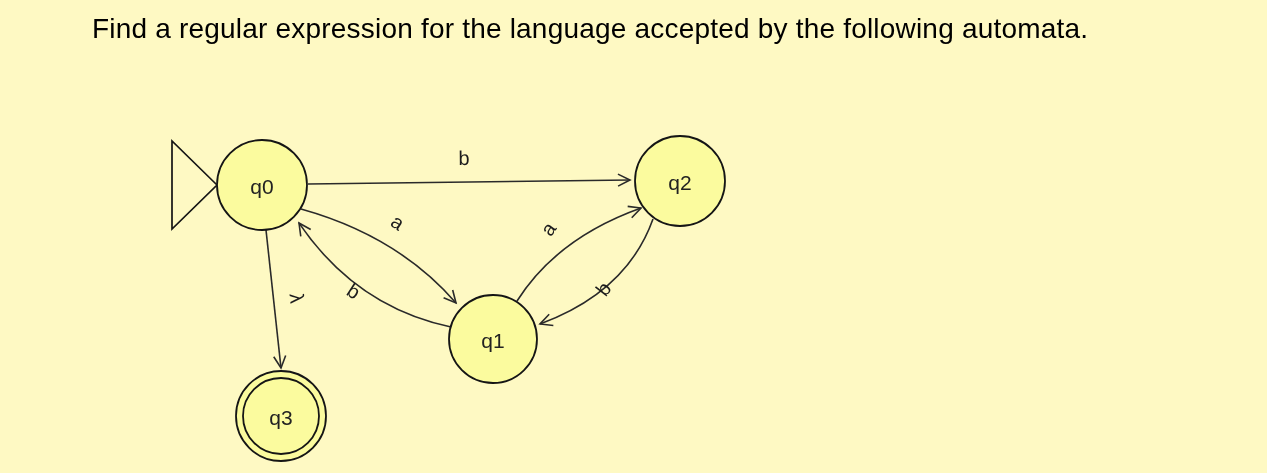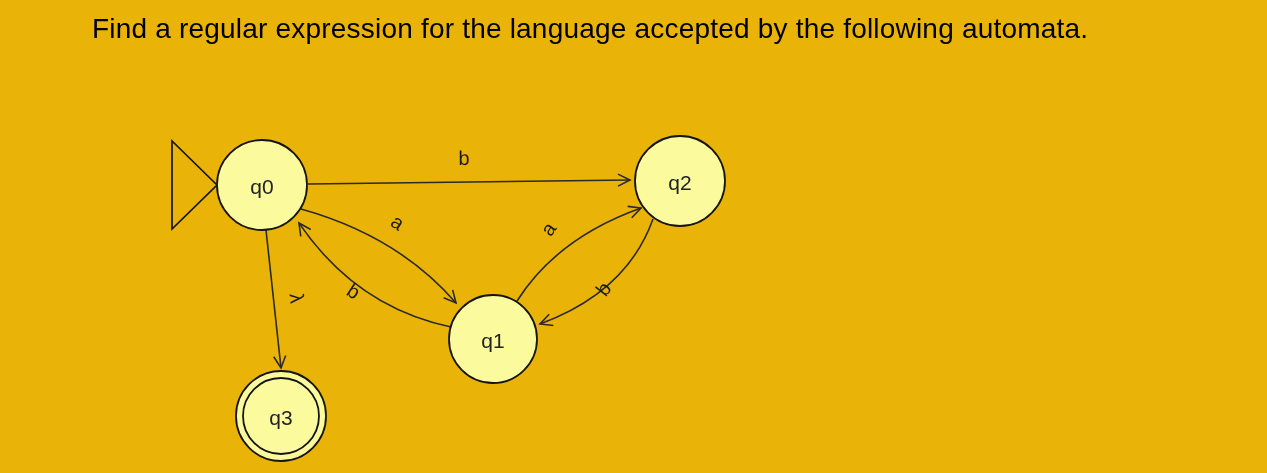--- a/index.html
+++ b/index.html
@@ -8,21 +8,21 @@
     width: 1267px;
     height: 473px;
     background: #ffffff;
     overflow: hidden;
     font-family: "Liberation Sans", "DejaVu Sans", sans-serif;
   }
   .page {
     position: relative;
     width: 1267px;
     height: 473px;
-    background: #eab308;
+    background: #fef9c3;
   }
   .title {
     position: absolute;
     left: 92px;
     top: 13px;
     font-size: 28px;
     letter-spacing: 0.2px;
     color: #000000;
     white-space: nowrap;
   }

